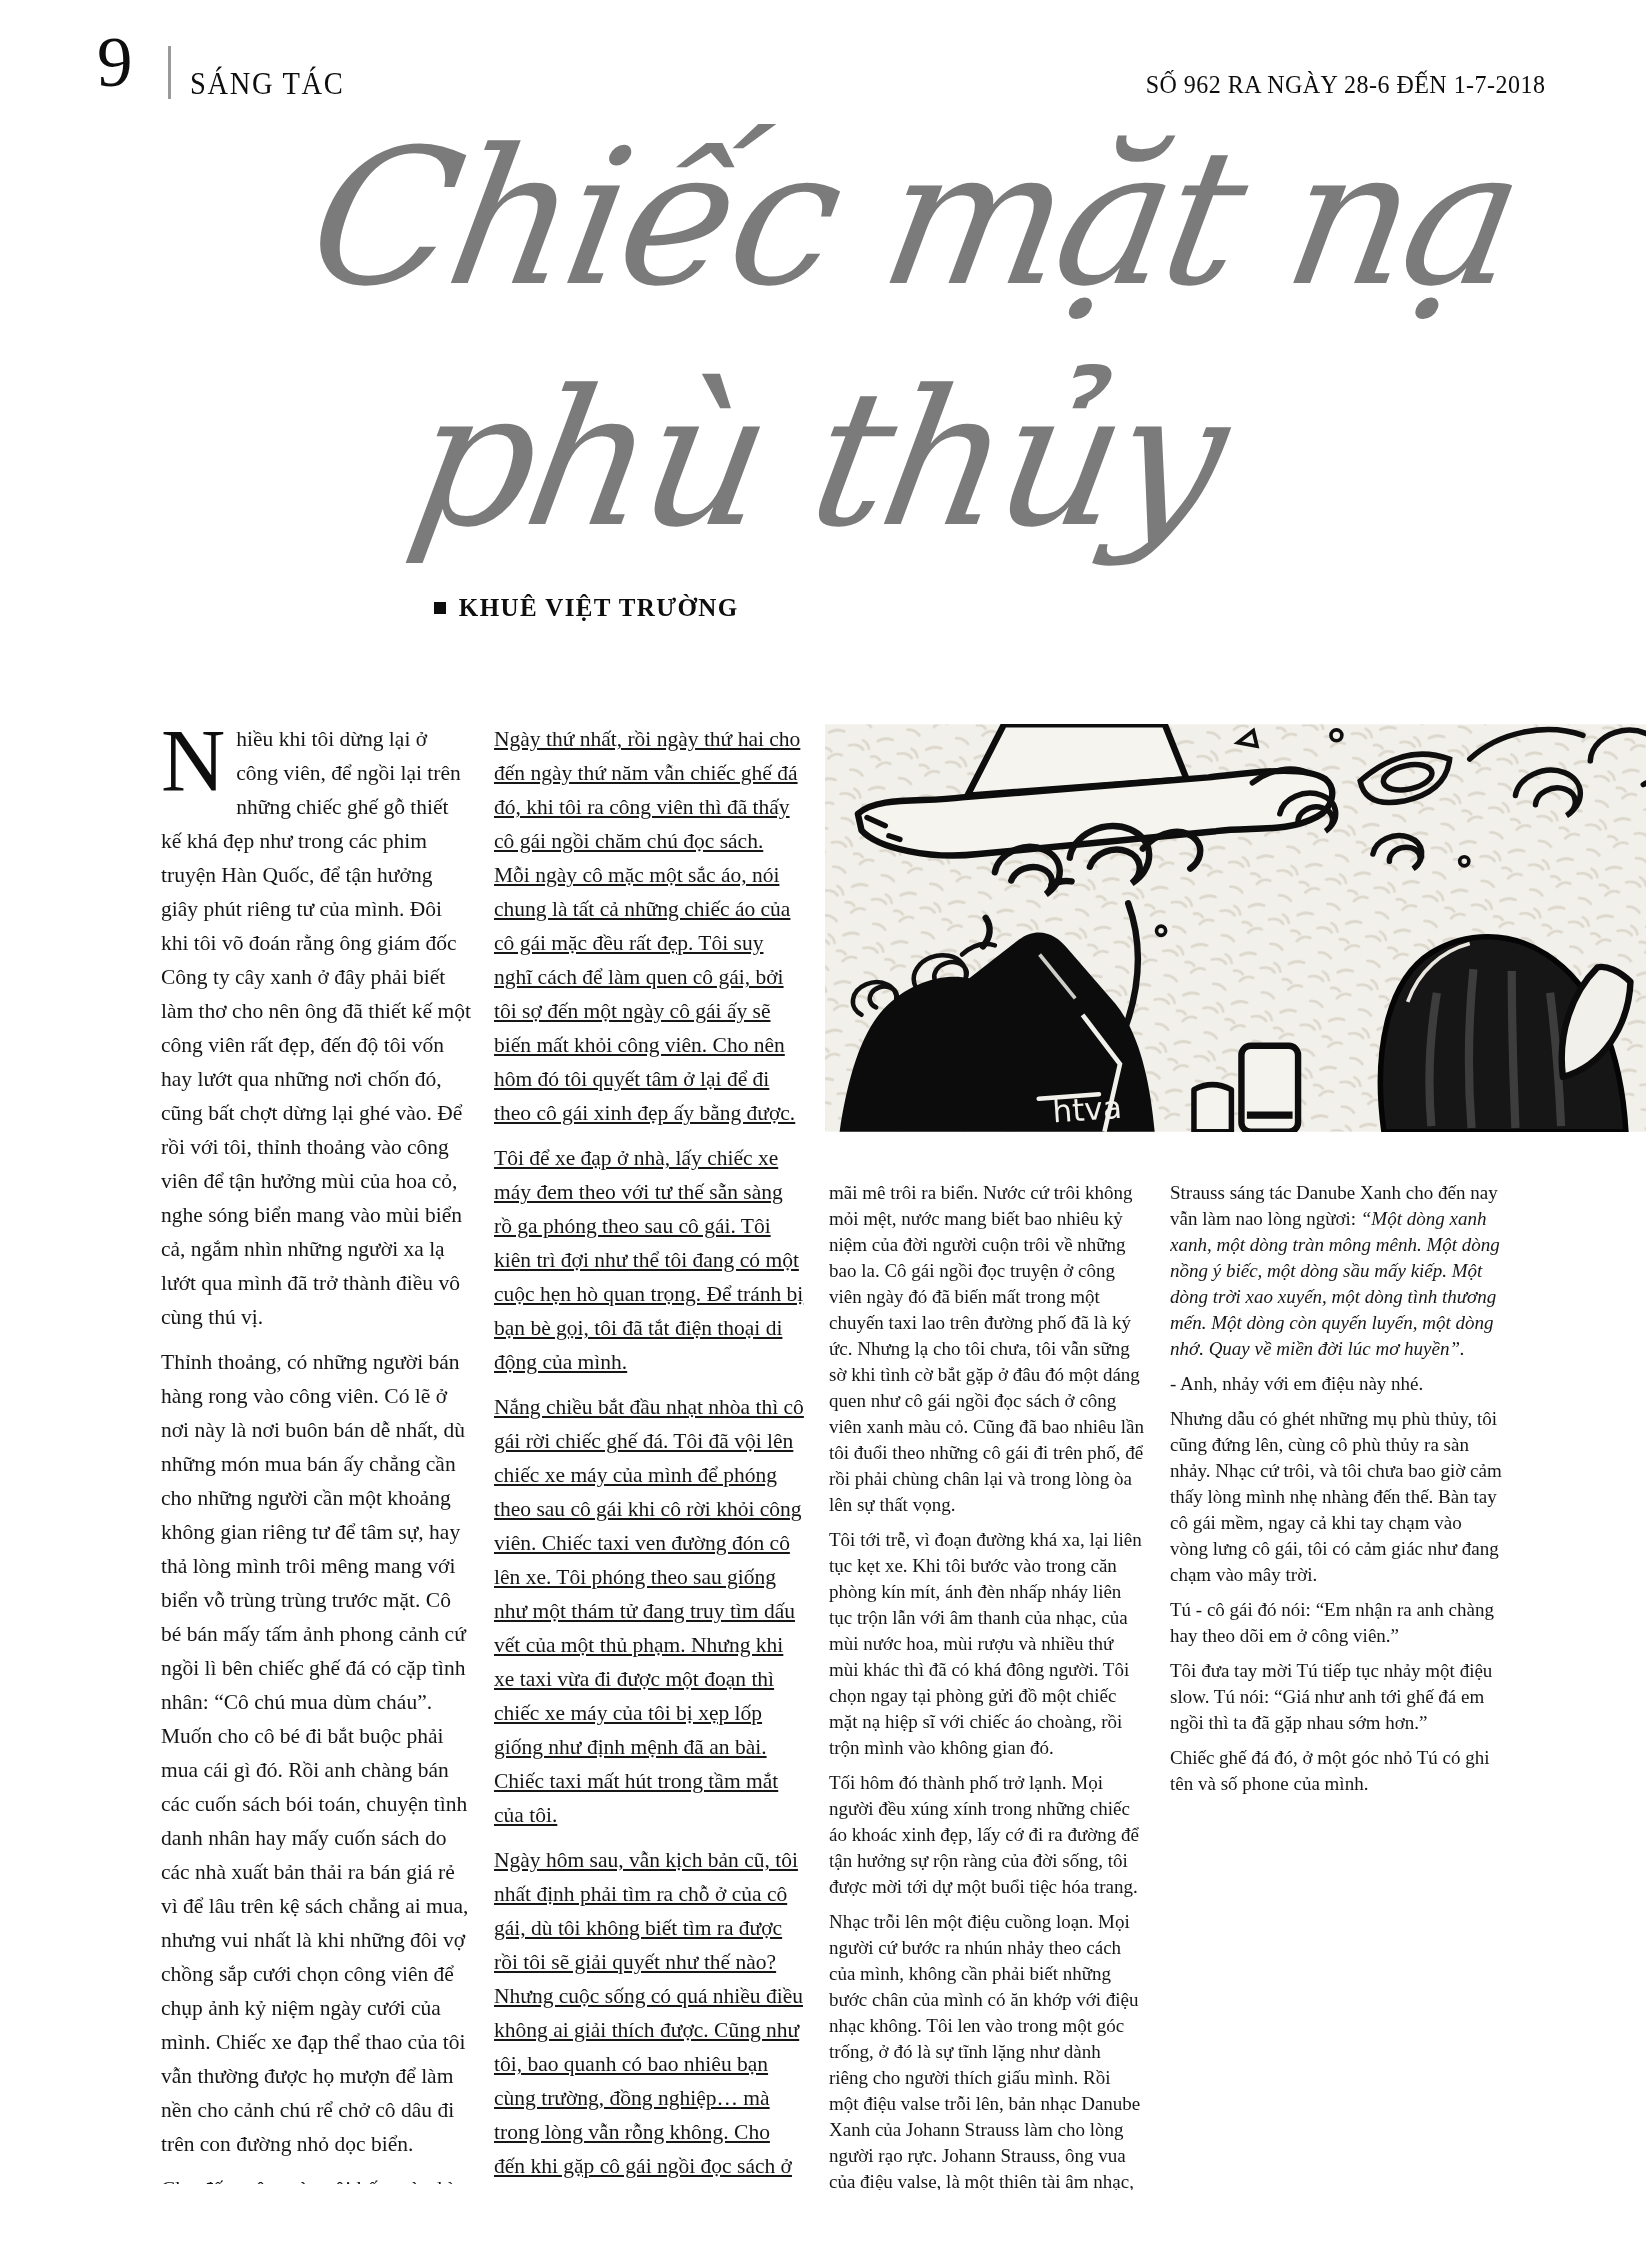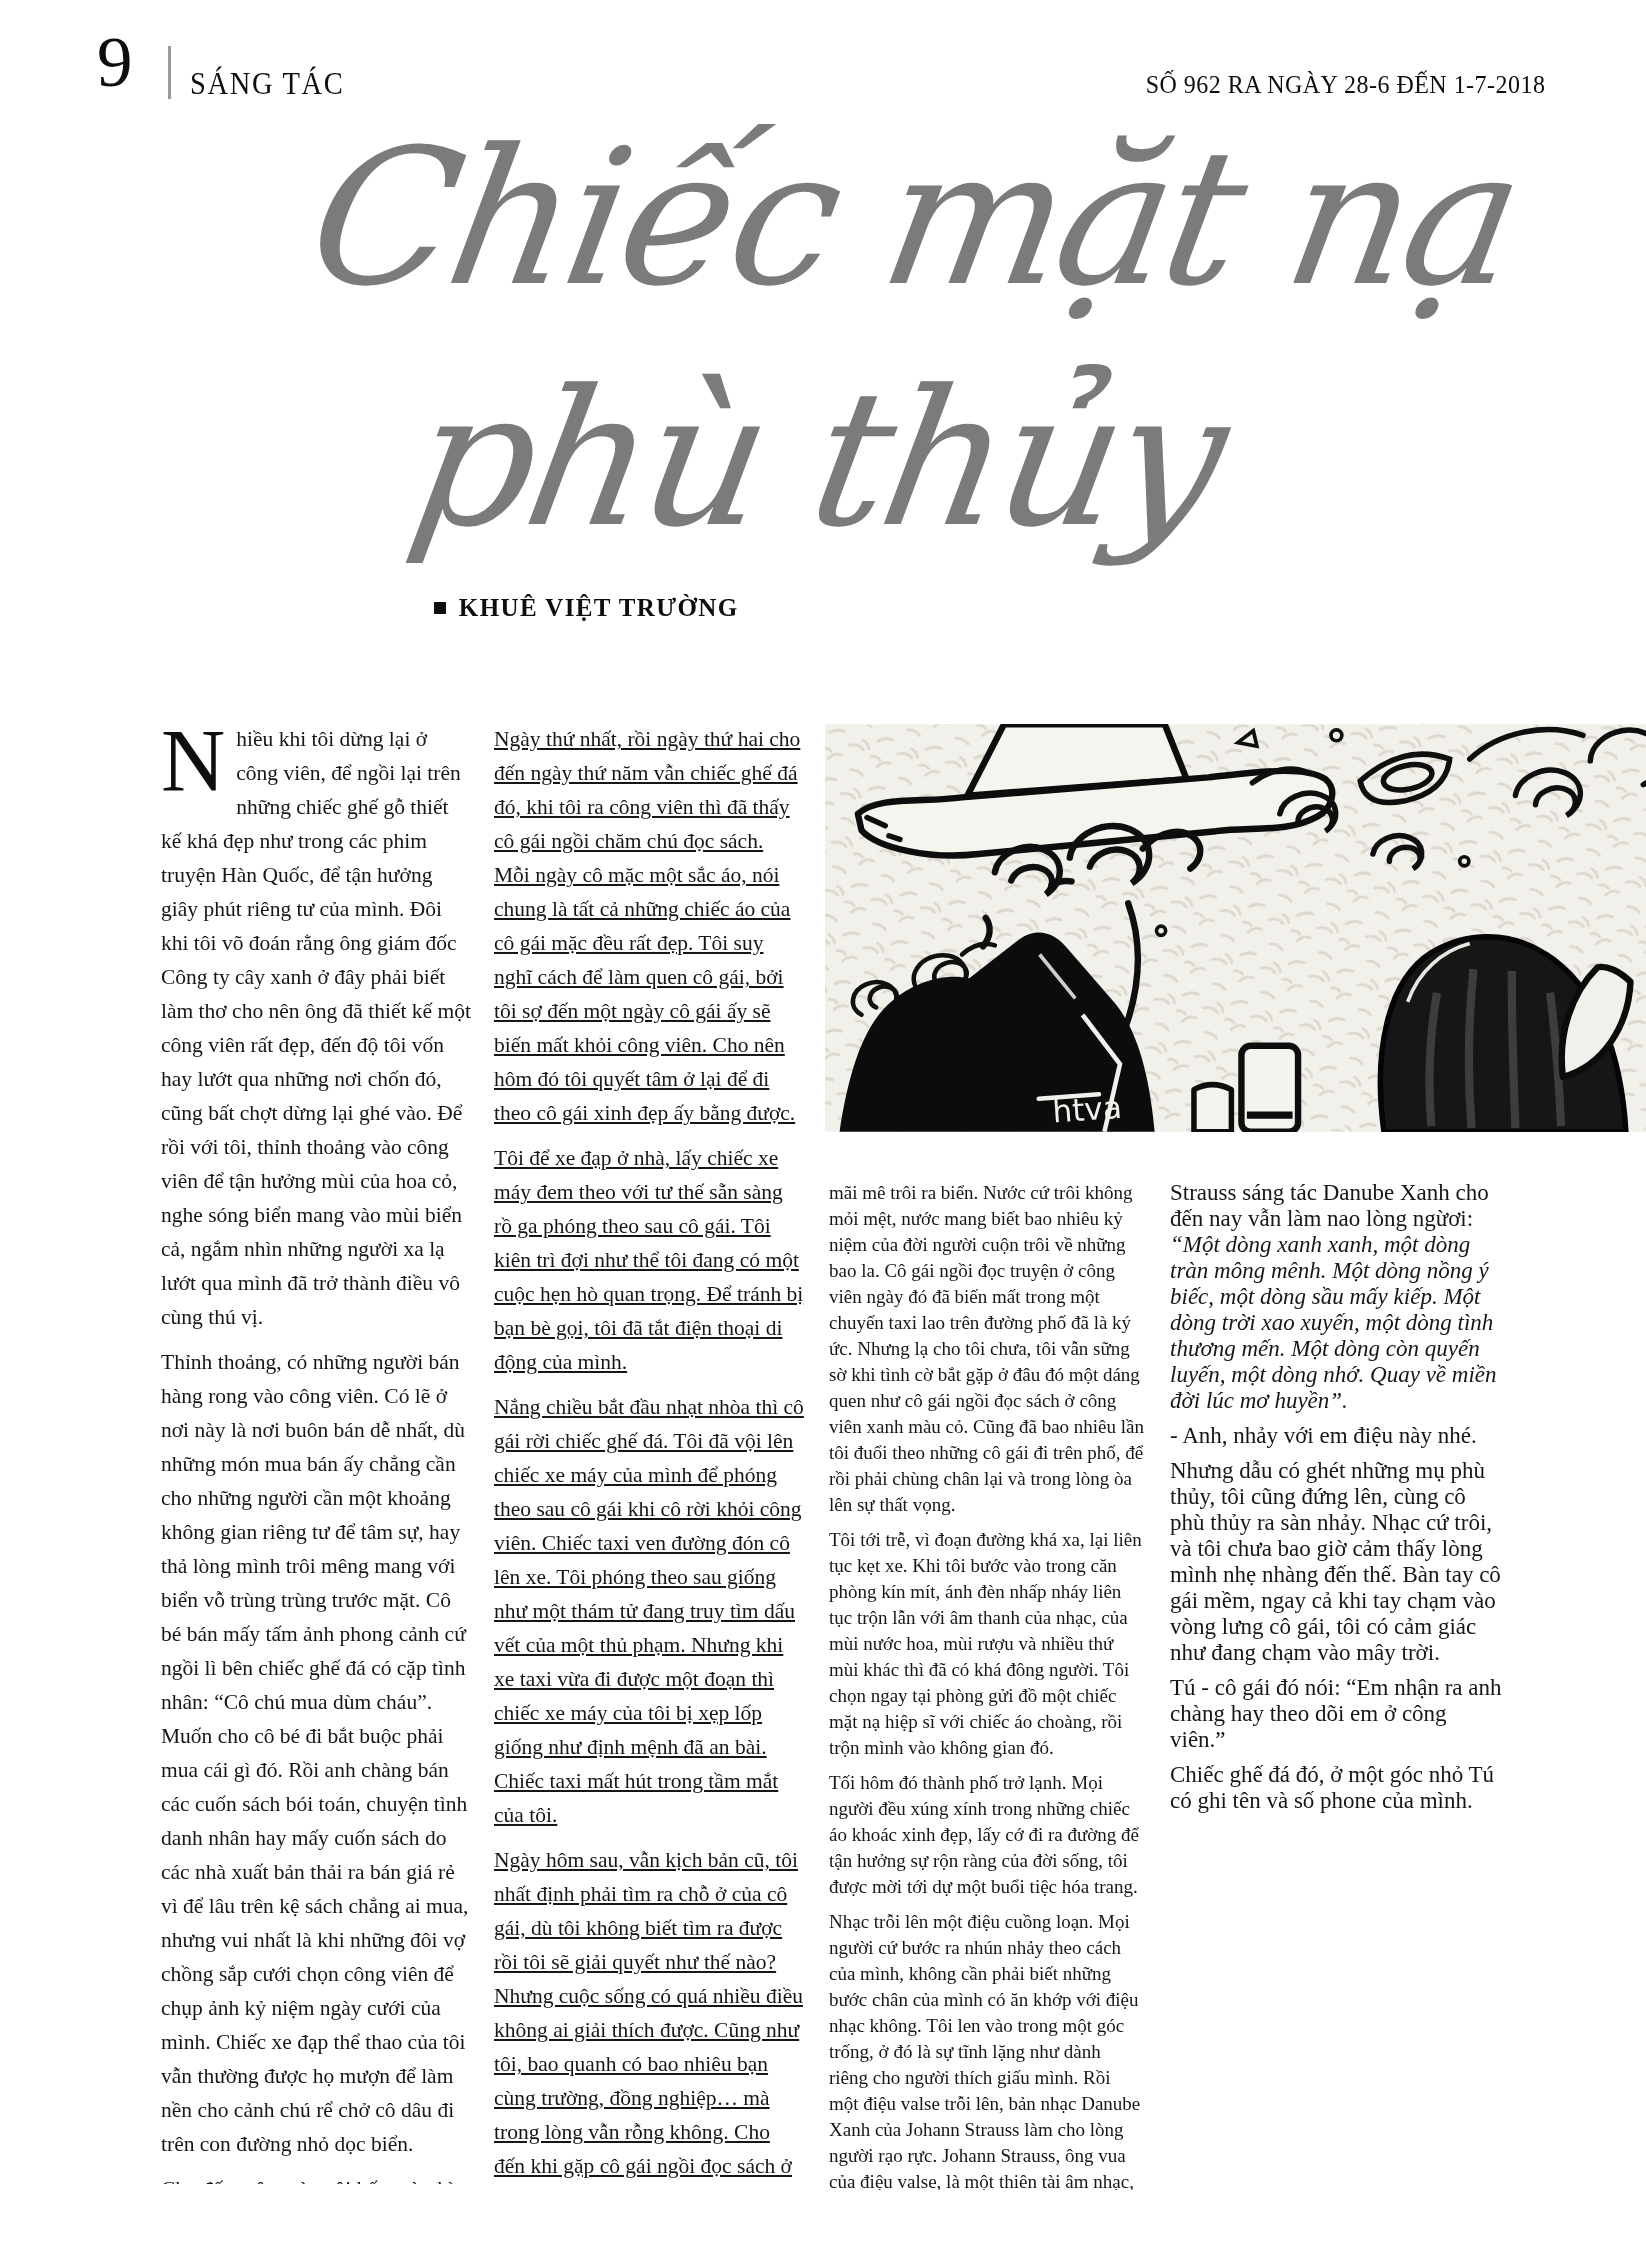--- a/index.html
+++ b/index.html
@@ -35,21 +35,21 @@
     position:absolute;left:434px;top:594px;width:914px;
     font-size:25px;font-weight:bold;letter-spacing:1.4px;color:#0e0e0e;white-space:nowrap;
   }
   .byline .sq{display:inline-block;width:12px;height:12px;background:#0e0e0e;margin-right:12.8px;vertical-align:1.8px;}
   
   .col{position:absolute;overflow:hidden;text-align:left;}
   .col p{margin:0 0 11px 0;}
   .col-1{left:161px;top:722px;width:310px;height:1462px;font-size:21.5px;line-height:34px;}
   .col-2{left:494px;top:722px;width:310px;height:1462px;font-size:21.5px;line-height:34px;text-decoration:underline;}
   .col-3{left:829px;top:1180px;width:315px;height:1010px;font-size:19px;line-height:26px;}
-  .col-4{left:1170px;top:1180px;width:333px;height:1010px;font-size:23px;line-height:26px;}
+  .col-4{left:1170px;top:1180px;width:333px;height:1010px;font-size:19px;line-height:26px;}
   .col-3 p,.col-4 p{margin:0 0 9.1px 0;}
   .dropcap{
     float:left;font-size:89px;line-height:69px;padding:3.7px 11px 0 0;color:#0e0e0e;
     font-family:"Liberation Serif",serif;
   }
   .quote-italic{font-style:italic;}
   
   .illustration{position:absolute;left:825px;top:724px;width:821px;height:408px;margin:0;}
   .illustration svg{display:block;}
 </style>
@@ -168,18 +168,19 @@
     <p>Tôi tới trễ, vì đoạn đường khá xa, lại liên tục kẹt xe. Khi tôi bước vào trong căn phòng kín mít, ánh đèn nhấp nháy liên tục trộn lẫn với âm thanh của nhạc, của mùi nước hoa, mùi rượu và nhiều thứ mùi khác thì đã có khá đông người. Tôi chọn ngay tại phòng gửi đồ một chiếc mặt nạ hiệp sĩ với chiếc áo choàng, rồi trộn mình vào không gian đó.</p>
     <p>Tối hôm đó thành phố trở lạnh. Mọi người đều xúng xính trong những chiếc áo khoác xinh đẹp, lấy cớ đi ra đường để tận hưởng sự rộn ràng của đời sống, tôi được mời tới dự một buổi tiệc hóa trang.</p>
     <p>Nhạc trỗi lên một điệu cuồng loạn. Mọi người cứ bước ra nhún nhảy theo cách của mình, không cần phải biết những bước chân của mình có ăn khớp với điệu nhạc không. Tôi len vào trong một góc trống, ở đó  là sự tĩnh lặng như dành riêng cho người thích giấu mình. Rồi một điệu valse trỗi lên, bản nhạc Danube Xanh của Johann Strauss làm cho lòng người rạo rực. Johann Strauss, ông vua của điệu valse, là một thiên tài âm nhạc, một nhà trình diễn cuốn hút và là một người bị loạn thần kinh của thế kỷ 19, ông đã sáng tác hàng trăm bài valse làm mê đắm lòng người. Năm 1867, Johann</p>
   </div>
 
   <div class="col col-4">
     <p><span>Strauss sáng tác Danube Xanh cho đến nay vẫn làm nao lòng ngừơi: </span><span class="quote-italic">“Một dòng xanh xanh, một dòng tràn mông mênh. Một dòng nồng ý biếc, một dòng sầu mấy kiếp. Một dòng trời xao xuyến, một dòng tình thương mến. Một dòng còn quyến luyến, một dòng nhớ. Quay về miền đời lúc mơ huyền”.</span></p>
     <p>- Anh, nhảy với em điệu này nhé.</p>
     <p>Nhưng dẫu có ghét những mụ phù thủy, tôi cũng đứng lên, cùng cô phù thủy ra sàn nhảy. Nhạc cứ trôi, và tôi chưa bao giờ cảm thấy lòng mình nhẹ nhàng đến thế. Bàn tay cô gái mềm, ngay cả khi tay chạm vào vòng lưng cô gái, tôi có cảm giác như đang chạm vào mây trời.</p>
     <p>Tú - cô gái đó nói: “Em nhận ra anh chàng hay theo dõi em ở công viên.”</p>
+    <p>Tôi đưa tay mời Tú tiếp tục nhảy một điệu slow. Tú nói: “Giá như anh tới ghế đá em ngồi thì ta đã gặp nhau sớm hơn.”</p>
     <p>Chiếc ghế đá đó, ở một góc nhỏ Tú có ghi tên và số phone của mình.</p>
 
   </div>
 
 </div>
 
 
 </body></html>

